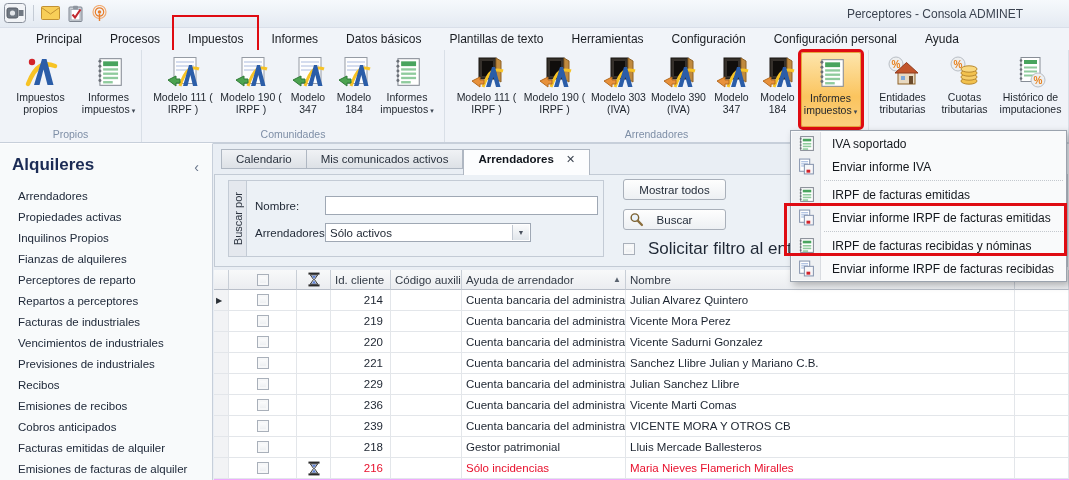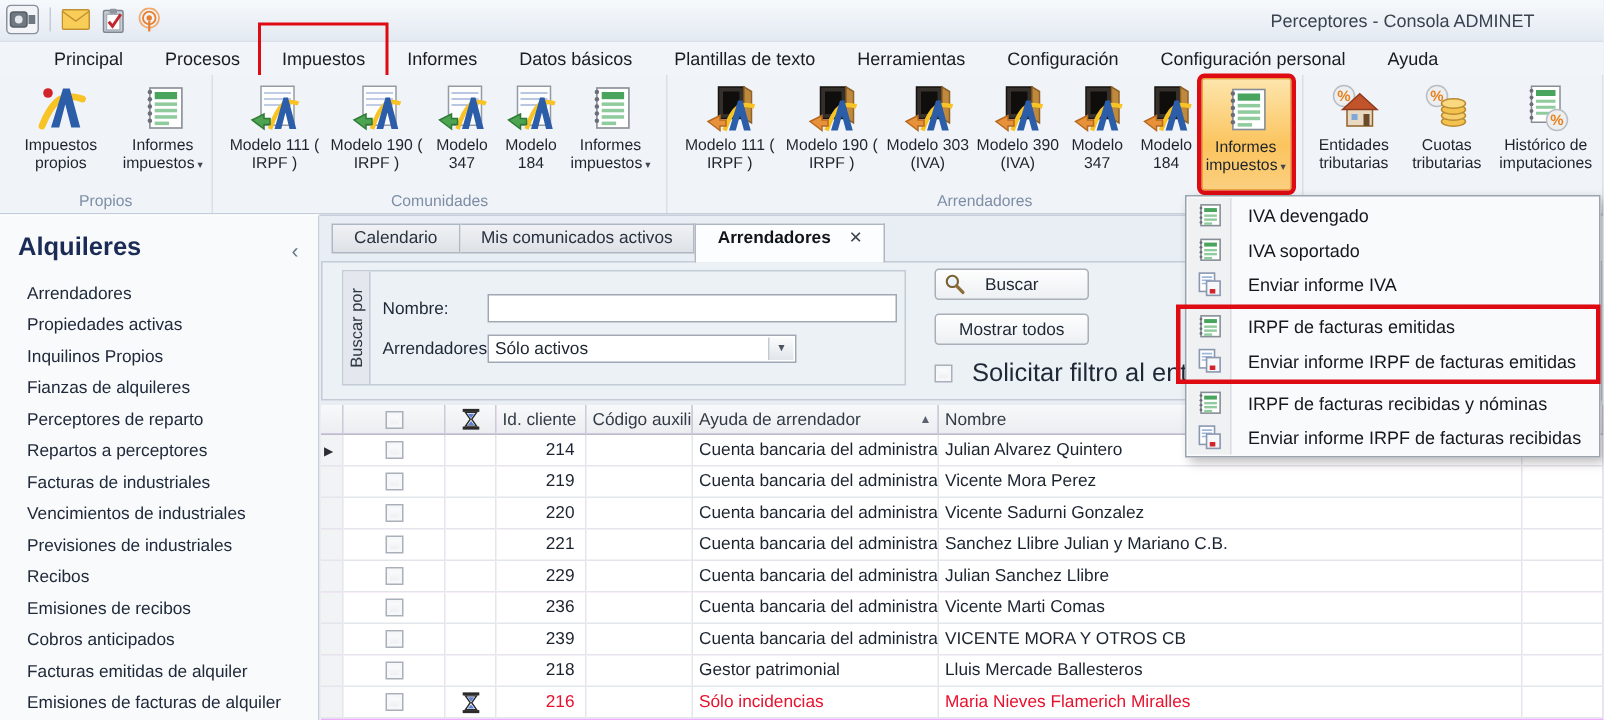--- a/index.html
+++ b/index.html
@@ -459,30 +459,30 @@
         <input class="tinput" style="top: 15px;" value="">
         <span class="flabel" style="top:46px">Arrendadores:</span>
         <div class="fselect" style="top:42px">
           <span>Sólo activos</span>
           <span class="sarrow">▼</span>
         </div>
       </div>
     </div>
     <div class="actions">
       <div class="btn">
+        <span>Mostrar todos</span>
+      </div>
+      <div class="btn">
         <span class="icn bicn">
             <svg viewBox="0 0 16 16">
               <circle cx="6.3" cy="6" r="4" fill="#EAF3FA" stroke="#7A6030" stroke-width="1.5"></circle>
               <line x1="9.3" y1="9.2" x2="13.8" y2="13.8" stroke="#8A6D3B" stroke-width="2.4" stroke-linecap="round"></line>
             </svg>
           </span>
         <span>Buscar</span>
-      </div>
-      <div class="btn">
-        <span>Mostrar todos</span>
       </div>
       <div class="chkrow">
         <span class="cb"></span>
         <span>Solicitar filtro al entrar</span>
       </div>
     </div>
   </div>
 
   <div class="table">
       <div class="trow thead">
@@ -654,38 +654,20 @@
           <rect x="4.5" y="10" width="8" height="1.5" fill="#8FCB9D"></rect>
           <rect x="4.5" y="12.5" width="5" height="1.5" fill="#8FCB9D"></rect>
           <g fill="#6A6F77">
             <circle cx="2.5" cy="3.5" r="0.9"></circle>
             <circle cx="2.5" cy="6.5" r="0.9"></circle>
             <circle cx="2.5" cy="9.5" r="0.9"></circle>
             <circle cx="2.5" cy="12.5" r="0.9"></circle>
           </g>
         </svg>
       </span>
-      <span>IVA devengado</span>
-    </div>
-    <div class="mi">
-      <span class="icn" style="width: 17px; height: 17px;">
-        <svg viewBox="0 0 16 16">
-          <rect x="2.5" y="1.5" width="12" height="13" fill="#FFF" stroke="#878D96"></rect>
-          <rect x="4.5" y="3.5" width="8" height="2.5" fill="#49A45E"></rect>
-          <rect x="4.5" y="7.5" width="8" height="1.5" fill="#8FCB9D"></rect>
-          <rect x="4.5" y="10" width="8" height="1.5" fill="#8FCB9D"></rect>
-          <rect x="4.5" y="12.5" width="5" height="1.5" fill="#8FCB9D"></rect>
-          <g fill="#6A6F77">
-            <circle cx="2.5" cy="3.5" r="0.9"></circle>
-            <circle cx="2.5" cy="6.5" r="0.9"></circle>
-            <circle cx="2.5" cy="9.5" r="0.9"></circle>
-            <circle cx="2.5" cy="12.5" r="0.9"></circle>
-          </g>
-        </svg>
-      </span>
       <span>IVA soportado</span>
     </div>
     <div class="mi">
       <span class="icn" style="width: 17px; height: 17px;">
         <svg viewBox="0 0 16 16">
           <rect x="1.5" y="1" width="9.5" height="11.5" fill="#FFF" stroke="#8A97B0"></rect>
           <g stroke="#9FB6DD" stroke-width="1">
             <line x1="3" y1="3.5" x2="9.5" y2="3.5"></line>
             <line x1="3" y1="5.5" x2="9.5" y2="5.5"></line>
             <line x1="3" y1="7.5" x2="9.5" y2="7.5"></line>

